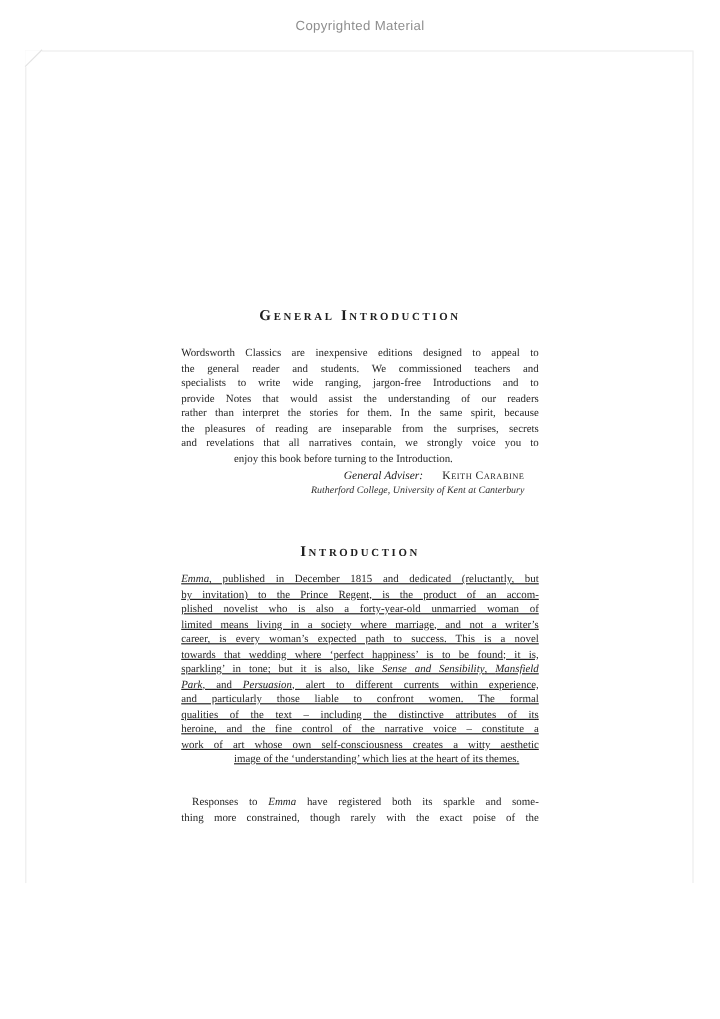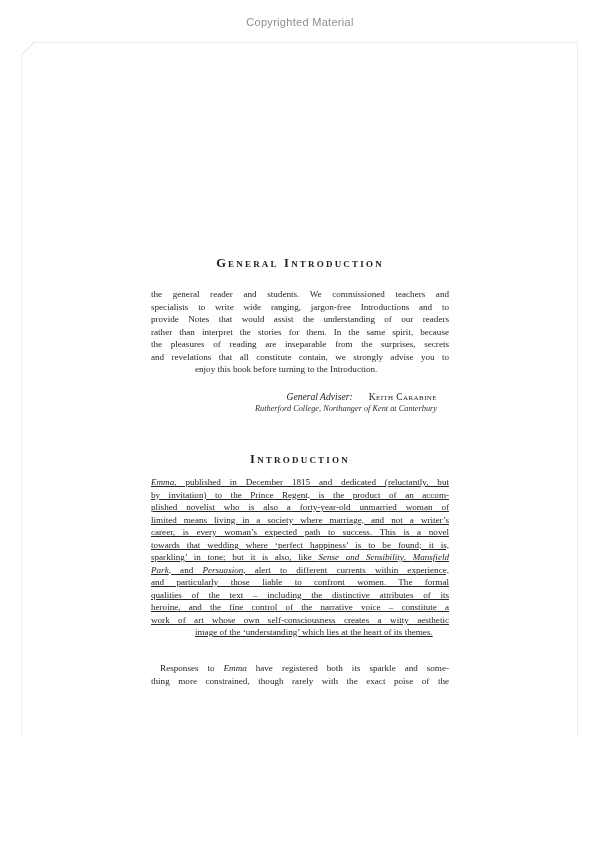--- a/index.html
+++ b/index.html
@@ -110,32 +110,33 @@
 
   <div class="watermark top">Copyrighted Material</div>
 
   <div class="page-outline">
     <div class="corner"></div>
   </div>
 
   <div class="heading h1">General Introduction</div>
 
   <div class="para p1">
+      <div class="line">Wordsworth Classics are inexpensive editions designed to appeal to</div>
       <div class="line">the general reader and students. We commissioned teachers and</div>
       <div class="line">specialists to write wide ranging, jargon-free Introductions and to</div>
       <div class="line">provide Notes that would assist the understanding of our readers</div>
       <div class="line">rather than interpret the stories for them. In the same spirit, because</div>
       <div class="line">the pleasures of reading are inseparable from the surprises, secrets</div>
-      <div class="line">and revelations that all constitute contain, we strongly advise you to</div>
+      <div class="line">and revelations that all narratives contain, we strongly voice you to</div>
       <div class="line endline">enjoy this book before turning to the Introduction.</div>
     </div>
 
   <div class="adviser">
     <div class="adviser-line1"><span class="adv-label">General Adviser:</span><span class="adv-name">Keith Carabine</span></div>
-    <div class="adviser-affiliation">Rutherford College, Northanger of Kent at Canterbury</div>
+    <div class="adviser-affiliation">Rutherford College, University of Kent at Canterbury</div>
   </div>
 
   <div class="heading h2">Introduction</div>
 
   <div class="para p2">
       <div class="line"><i>Emma</i>, published in December 1815 and dedicated (reluctantly, but</div>
       <div class="line">by invitation) to the Prince Regent, is the product of an accom-</div>
       <div class="line">plished novelist who is also a forty-year-old unmarried woman of</div>
       <div class="line">limited means living in a society where marriage, and not a writer’s</div>
       <div class="line">career, is every woman’s expected path to success. This is a novel</div>

